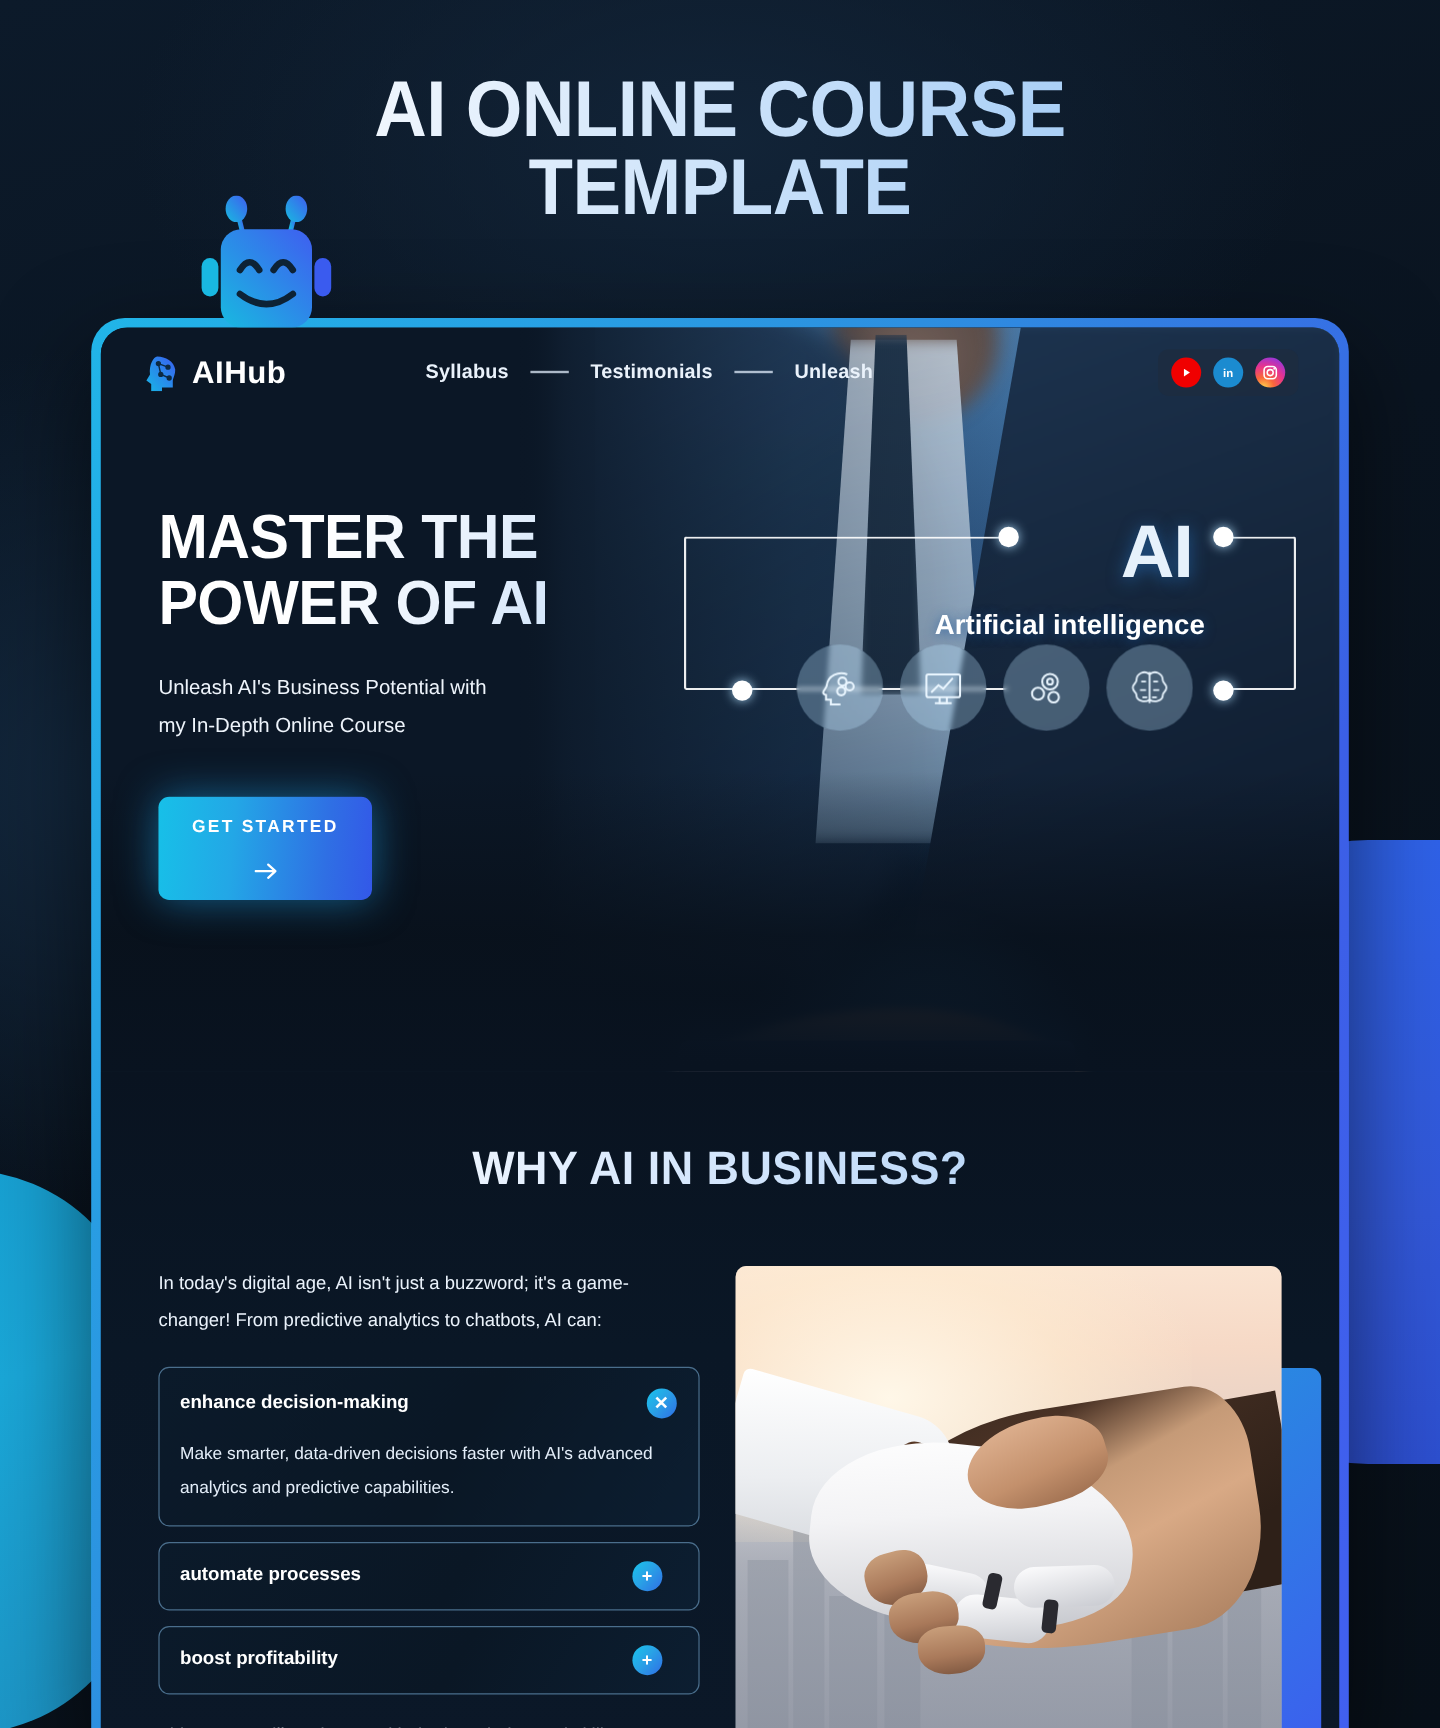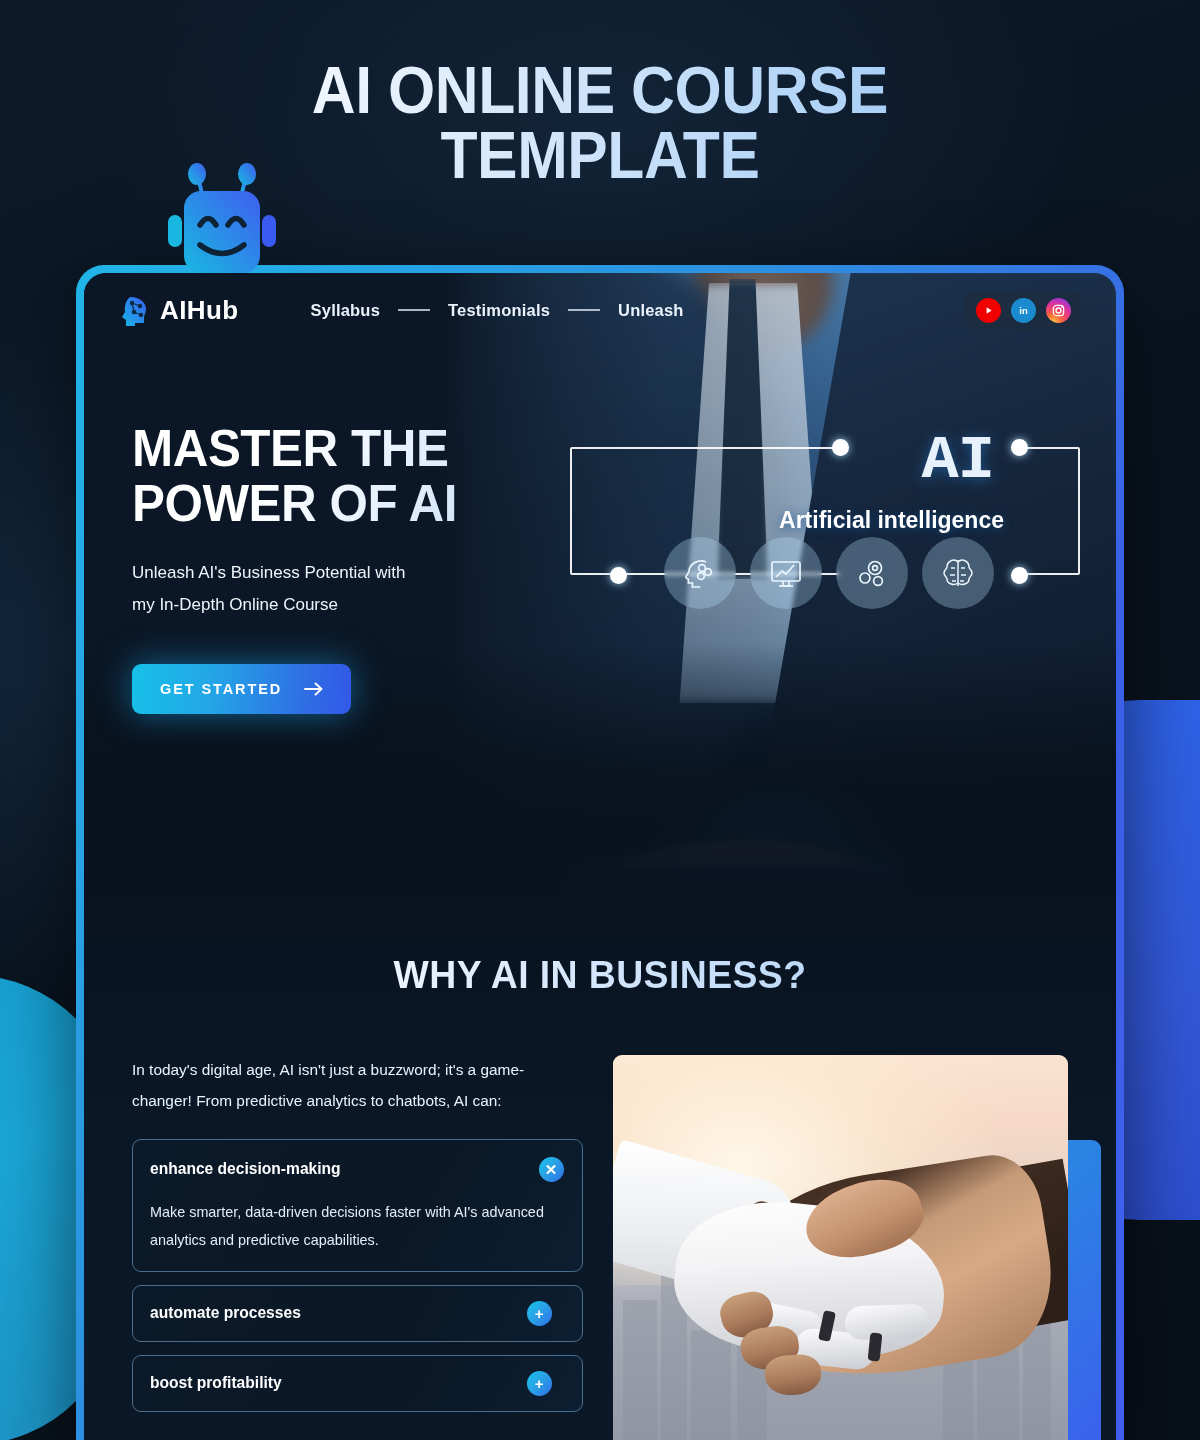--- a/index.html
+++ b/index.html
@@ -113,21 +113,21 @@
   #hero-fade-b {
     position:absolute; left:0; right:0; bottom:0; height:250px;
     background:linear-gradient(180deg,rgba(8,16,26,0) 0%,rgba(8,16,26,.82) 55%,#091320 100%);
   }
 
   
   #ai-overlay { position:absolute; right:34px; top:158px; width:520px; height:210px; }
   #ai-big {
     position:absolute; right:88px; top:-6px;
     font-size:62px; font-weight:bold; color:#e6f1fb;
-    letter-spacing:-1px; text-shadow:0 2px 14px rgba(40,120,200,.6);font-family:Liberation Mono, monospace;
+    letter-spacing:-1px; text-shadow:0 2px 14px rgba(40,120,200,.6);
   }
   #ai-sub {
     position:absolute; right:78px; top:76px;
     font-size:23px; font-weight:bold; color:#ffffff;
     text-shadow:0 2px 10px rgba(20,80,150,.7);
   }
   .bracket { position:absolute; border:2px solid rgba(255,255,255,.92); }
   #br-l { left:8px; top:16px; width:270px; height:128px; border-right:none; border-radius:2px; }
   #br-r { right:2px; top:16px; width:60px; height:128px; border-left:none; border-radius:2px; }
   .node {
@@ -172,21 +172,21 @@
 
   
   #site-header {
     position:absolute; left:0; top:0; right:0; height:74px;
     display:flex; align-items:center; padding:0 34px; z-index:4;
   }
   #brand { display:flex; align-items:center; gap:10px; }
   #brand-name {
     font-size:26px; font-weight:bold; color:#fff; letter-spacing:.4px;
   }
-  #main-nav { display:flex; align-items:center; gap:18px; margin-left:72px; }
+  #main-nav { display:flex; align-items:center; gap:18px; margin-left:116px; }
   #main-nav a {
     color:#eaf2fb; font-size:16.5px; font-weight:bold; text-decoration:none;
     letter-spacing:.2px;
   }
   .nav-dash { width:32px; height:1.5px; background:rgba(225,238,252,.75); }
   #social {
     margin-left:auto; display:flex; align-items:center; gap:10px;
     background:rgba(30,44,62,.62); padding:7px 11px; border-radius:9px;
   }
   .soc { width:25px; height:25px; border-radius:50%; display:flex; align-items:center; justify-content:center; }
@@ -210,20 +210,21 @@
     color:#eef4fb; font-weight:500; max-width:350px;
   }
   #cta {
     margin-top:44px; display:inline-flex; align-items:center; gap:22px;
     padding:17px 28px; border:none; cursor:pointer;
     border-radius:9px;
     background:linear-gradient(95deg,#17c0e8 0%,#23a7e6 35%,#2f6fe4 78%,#3358e8 100%);
     color:#fff; font-size:14.5px; font-weight:bold; letter-spacing:1.9px;
     font-family:inherit; text-transform:uppercase;
     box-shadow:0 0 34px rgba(30,160,230,.55);
+    flex-direction:column;
   }
 
   
   #why {
     position:relative; padding:60px 48px 0 48px; background:#091320;
     background:linear-gradient(180deg,#091320 0%,#0a1726 40%,#0b1828 100%);
     min-height:560px;
   }
   #why-title {
     text-align:center; font-size:39px; font-weight:bold;

